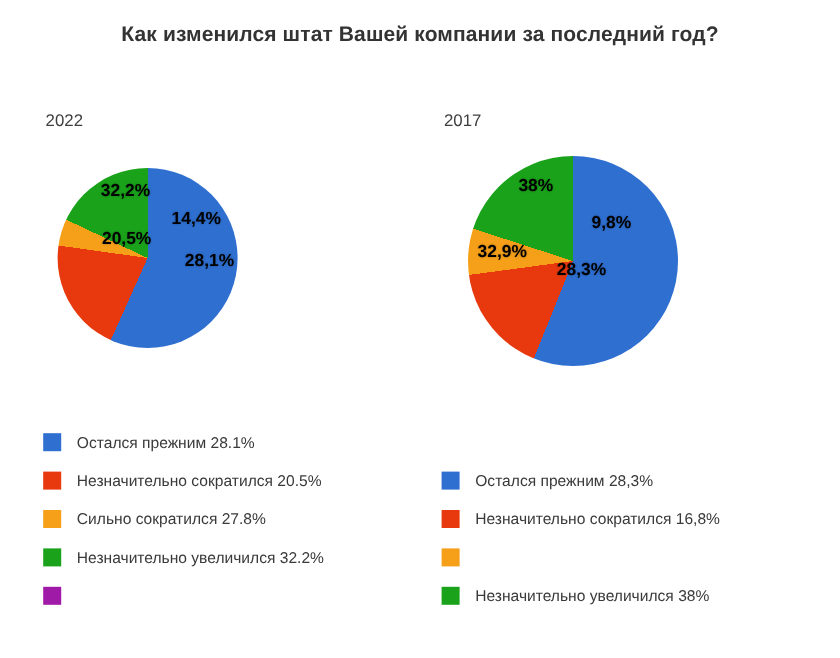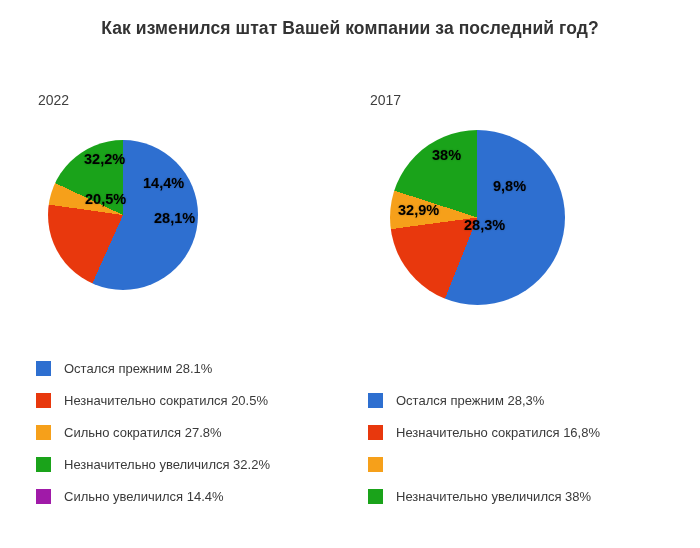--- a/index.html
+++ b/index.html
@@ -112,21 +112,20 @@
   <div class="legend-row">
     <span class="swatch" id="sw-l-2" style="background: rgb(246, 160, 26);"></span>
     <span class="legend-text">Сильно сократился 27.8%</span>
   </div>
   <div class="legend-row">
     <span class="swatch" id="sw-l-3" style="background: rgb(26, 163, 26);"></span>
     <span class="legend-text">Незначительно увеличился 32.2%</span>
   </div>
   <div class="legend-row">
     <span class="swatch" id="sw-l-4" style="background: rgb(160, 26, 168);"></span>
-    <span class="legend-text">Сильно увеличился 14.4%</span>
   </div>
 </div>
 
 <div class="panel right">
   <div class="year-label">2017</div>
   <div class="pie-wrap">
     <div class="pie right-pie" id="pie2017" style="background: conic-gradient(rgb(46, 111, 208) 100deg, rgb(46, 111, 208) 201.88deg, rgb(232, 56, 13) 201.88deg, rgb(232, 56, 13) 262.36deg, rgb(246, 160, 26) 262.36deg, rgb(246, 160, 26) 287.92deg, rgb(26, 163, 26) 287.92deg, rgb(26, 163, 26) 424.72deg, rgb(160, 26, 168) 424.72deg, rgb(160, 26, 168) 460deg);"></div>
     <span class="slice-label" style="left:96px;  top:95px;text-align:right;">28,3%</span>
     <span class="slice-label" style="left:30px;  top:80px;">32,9%</span>
     <span class="slice-label" style="left:64px;  top:25px;">38%</span>

